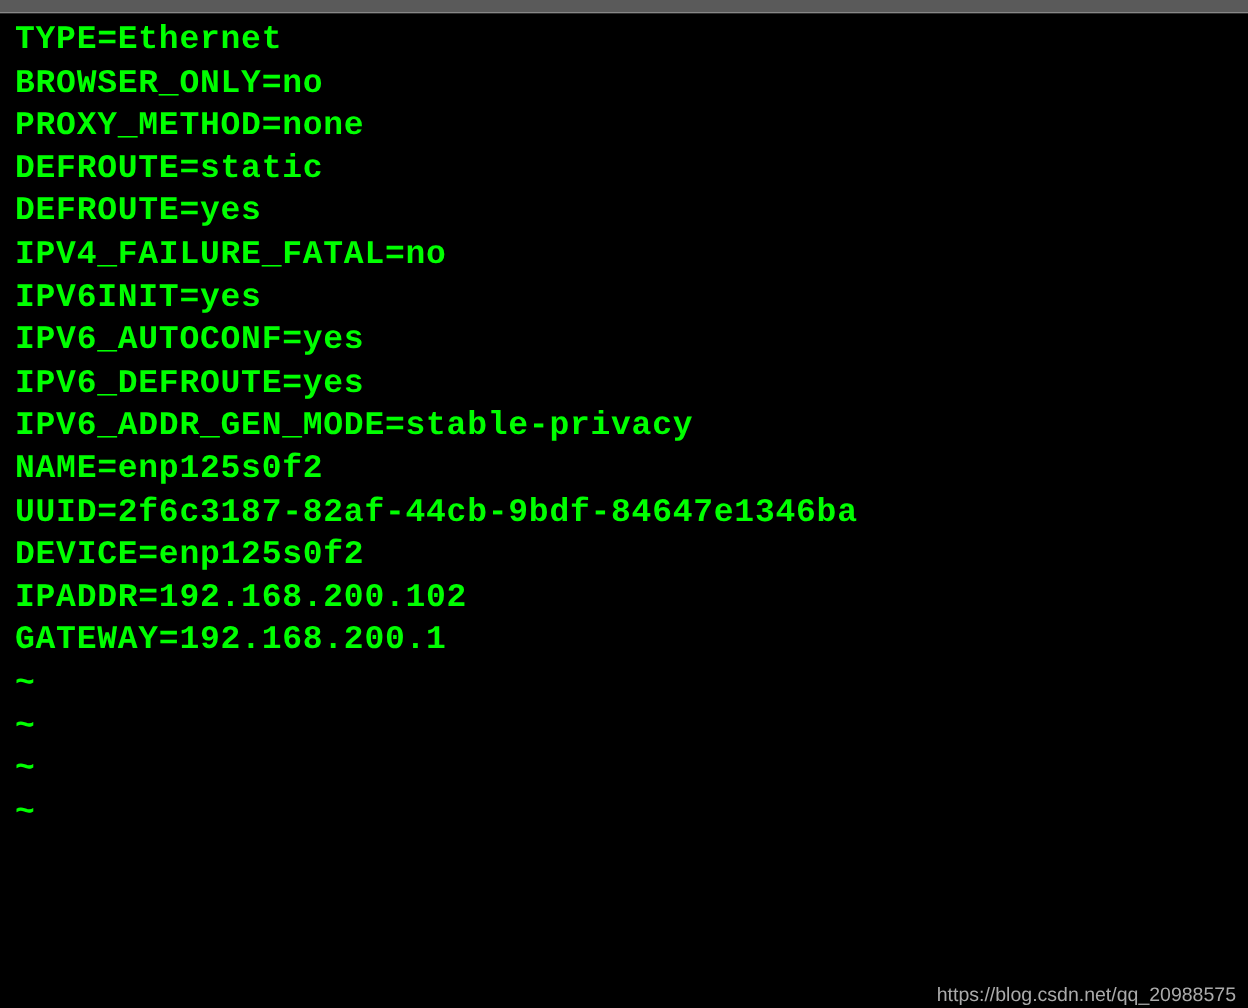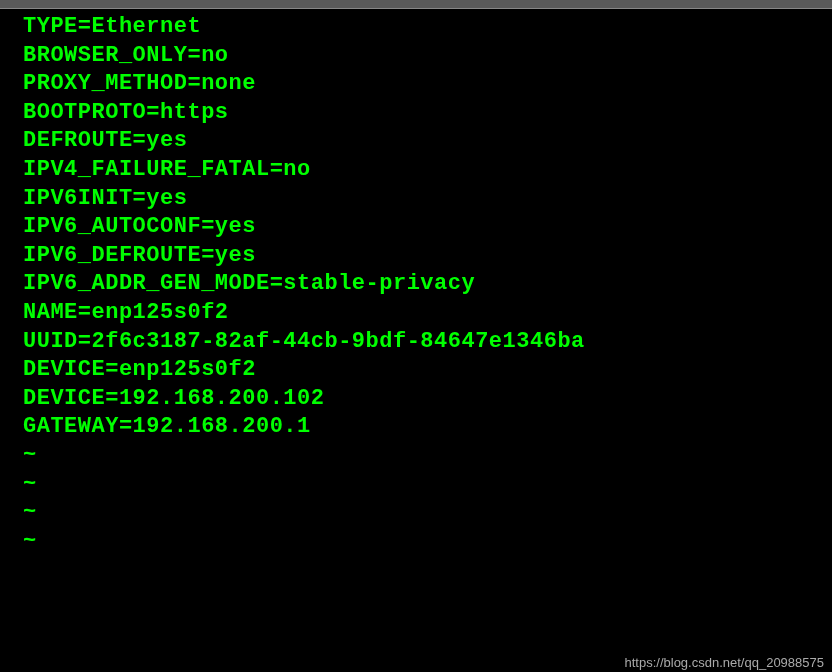--- a/index.html
+++ b/index.html
@@ -16,21 +16,21 @@
       overflow: hidden;
     }
     .top-bar {
       width: 100%;
       height: 9px;
       background: #5a5a5a;
       border-bottom: 1px solid #888;
     }
     .terminal {
       width: 100%;
-      padding: 4px 10px 0 23px;
+      padding: 4px 10px 0 10px;
       background: #000000;
     }
     .line {
       color: #00ff00;
       font-size: 22px;
       font-weight: bold;
       line-height: 1.3;
       white-space: pre;
       letter-spacing: 0.5px;
     }
@@ -52,30 +52,30 @@
     }
   </style>
 </head>
 <body>
 
 <div class="top-bar"></div>
 <div class="terminal">
   <div class="line">TYPE=Ethernet</div>
   <div class="line">BROWSER_ONLY=no</div>
   <div class="line">PROXY_METHOD=none</div>
-  <div class="line">BOOTPROTO=https</div>
+  <div class="line">DEFROUTE=static</div>
   <div class="line">DEFROUTE=yes</div>
   <div class="line">IPV4_FAILURE_FATAL=no</div>
   <div class="line">IPV6INIT=yes</div>
   <div class="line">IPV6_AUTOCONF=yes</div>
   <div class="line">IPV6_DEFROUTE=yes</div>
   <div class="line">IPV6_ADDR_GEN_MODE=stable-privacy</div>
   <div class="line">NAME=enp125s0f2</div>
   <div class="line">UUID=2f6c3187-82af-44cb-9bdf-84647e1346ba</div>
   <div class="line">DEVICE=enp125s0f2</div>
-  <div class="line">DEVICE=192.168.200.102</div>
+  <div class="line">IPADDR=192.168.200.102</div>
   <div class="line">GATEWAY=192.168.200.1</div>
   <div class="tilde">~</div>
   <div class="tilde">~</div>
   <div class="tilde">~</div>
   <div class="tilde">~</div>
 </div>
 <div class="watermark">https://blog.csdn.net/qq_20988575</div>
 
 </body></html>

